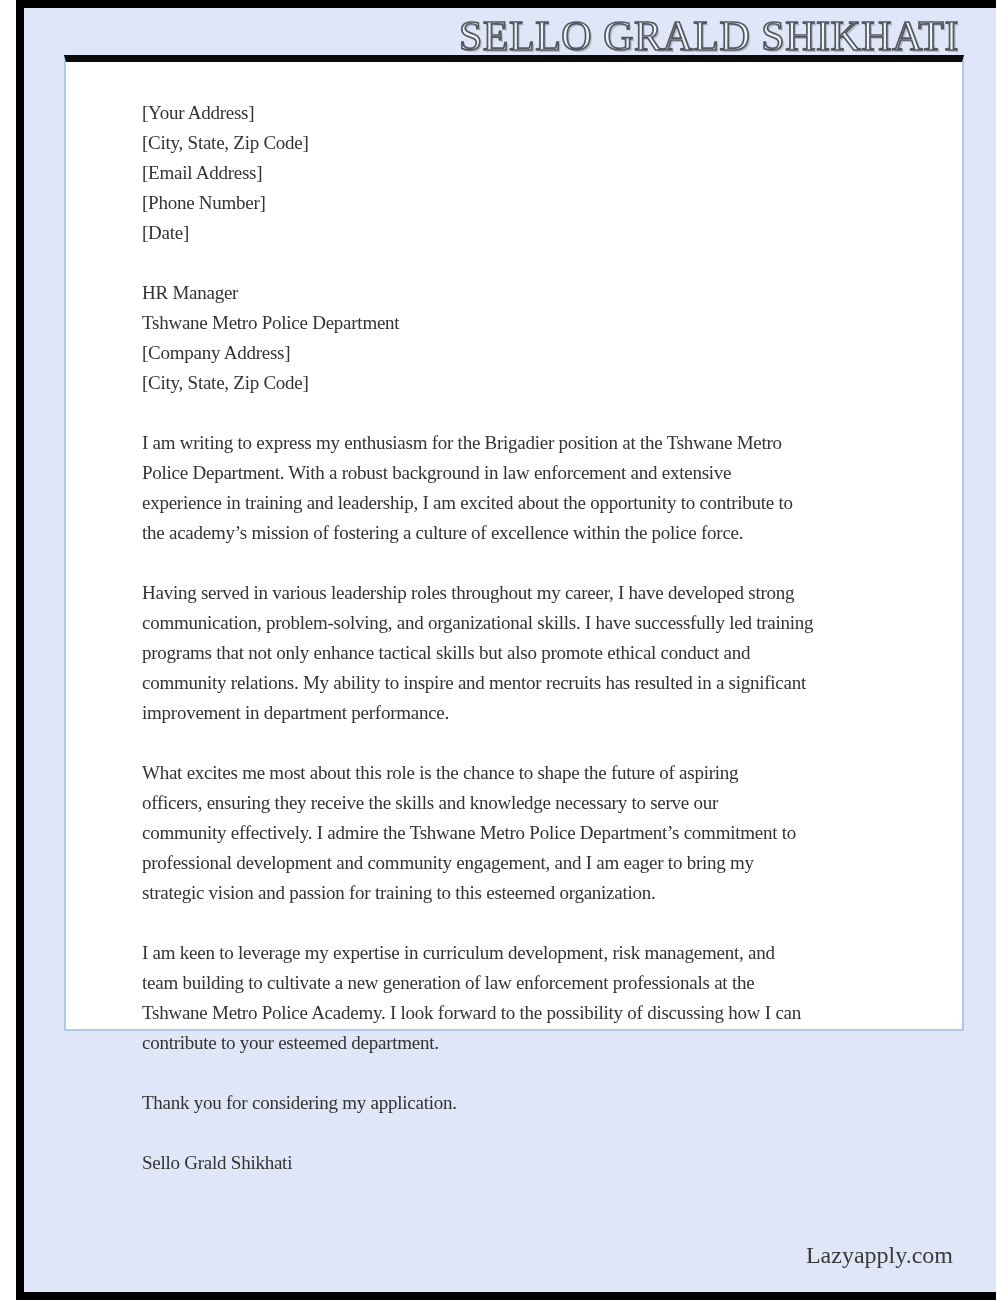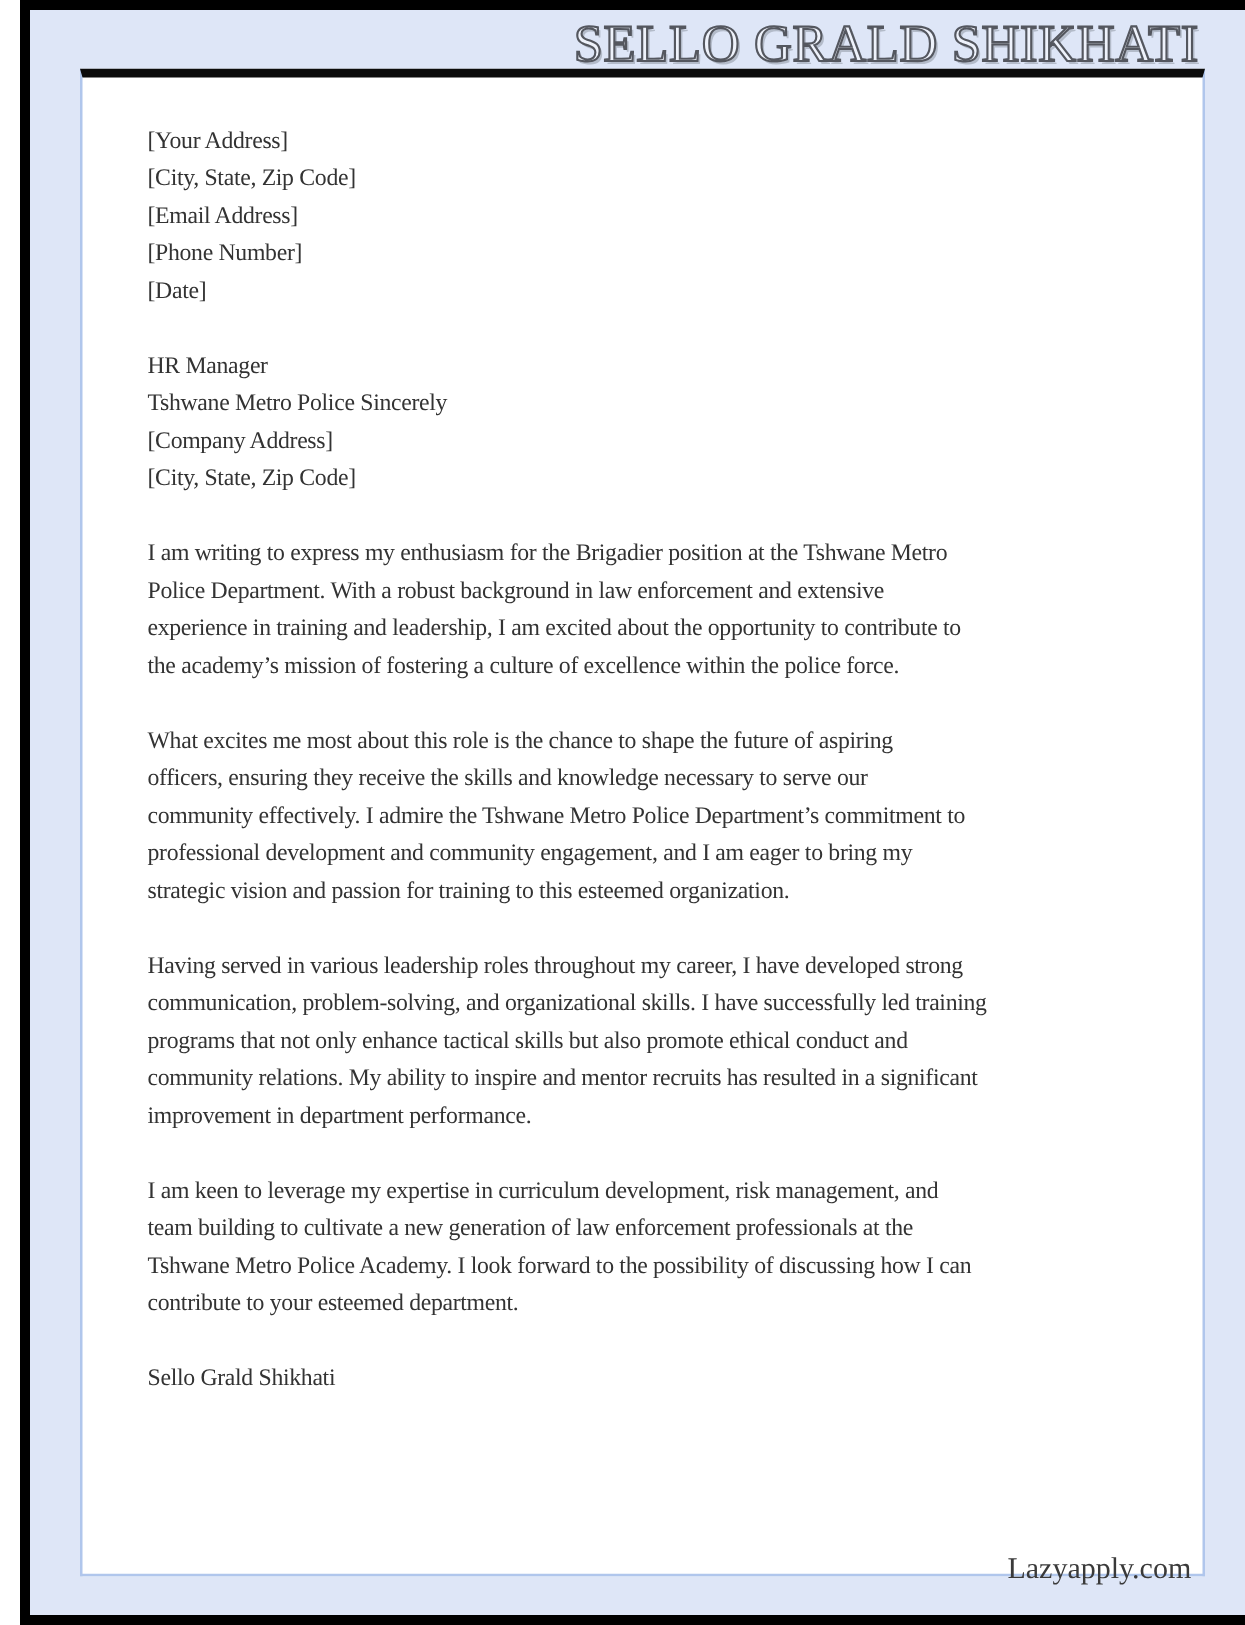--- a/index.html
+++ b/index.html
@@ -29,29 +29,30 @@
     color: #eef2fb;
     -webkit-text-stroke: 1.7px var(--header-outline, #54575f);
     text-shadow: 2px 2px 0 rgba(70, 74, 84, 0.28);
     white-space: nowrap;
   }
   .document {
     position: absolute;
     left: 40px;
     top: 47px;
     width: 900px;
-    height: 1206px;
+    height: 976px;
     box-sizing: border-box;
     background: #ffffff;
     border-top: 7px solid var(--document-top-border, #0b0b0b);
     border-left: 2px solid var(--document-side-border, #b0c6ec);
     border-right: 2px solid var(--document-side-border, #b0c6ec);
     border-bottom: 2px solid var(--document-side-border, #b0c6ec);
     
     overflow: visible;
+    padding-left: 24px;
   }
   .letter-content {
     padding: 36px 0 0 52px;
     font-size: 19px;
     line-height: 30px;
     letter-spacing: -0.25px;
     color: var(--text, #333333);
   }
   .block {
     margin: 0 0 30px 0;
@@ -76,47 +77,48 @@
   <div class="document">
     <div class="letter-content">
 
       <div class="block">[Your Address]
 [City, State, Zip Code]
 [Email Address]
 [Phone Number]
 [Date]</div>
 
       <div class="block">HR Manager
-Tshwane Metro Police Sincerely
+Tshwane Metro Police Department
 [Company Address]
 [City, State, Zip Code]</div>
 
 
       <p class="block">I am writing to express my enthusiasm for the Brigadier position at the Tshwane Metro
 Police Department. With a robust background in law enforcement and extensive
 experience in training and leadership, I am excited about the opportunity to contribute to
 the academy’s mission of fostering a culture of excellence within the police force.</p>
 
+      <p class="block">Having served in various leadership roles throughout my career, I have developed strong
+communication, problem-solving, and organizational skills. I have successfully led training
+programs that not only enhance tactical skills but also promote ethical conduct and
+community relations. My ability to inspire and mentor recruits has resulted in a significant
+improvement in department performance.</p>
+
       <p class="block">What excites me most about this role is the chance to shape the future of aspiring
 officers, ensuring they receive the skills and knowledge necessary to serve our
 community effectively. I admire the Tshwane Metro Police Department’s commitment to
 professional development and community engagement, and I am eager to bring my
 strategic vision and passion for training to this esteemed organization.</p>
 
-      <p class="block">Having served in various leadership roles throughout my career, I have developed strong
-communication, problem-solving, and organizational skills. I have successfully led training
-programs that not only enhance tactical skills but also promote ethical conduct and
-community relations. My ability to inspire and mentor recruits has resulted in a significant
-improvement in department performance.</p>
-
       <p class="block">I am keen to leverage my expertise in curriculum development, risk management, and
 team building to cultivate a new generation of law enforcement professionals at the
 Tshwane Metro Police Academy. I look forward to the possibility of discussing how I can
 contribute to your esteemed department.</p>
 
+      <div class="block">Thank you for considering my application.</div>
 
 
       <div class="block">Sello Grald Shikhati</div>
 
     </div>
   </div>
 
   <div class="watermark">Lazyapply.com</div>
 
 </div>

